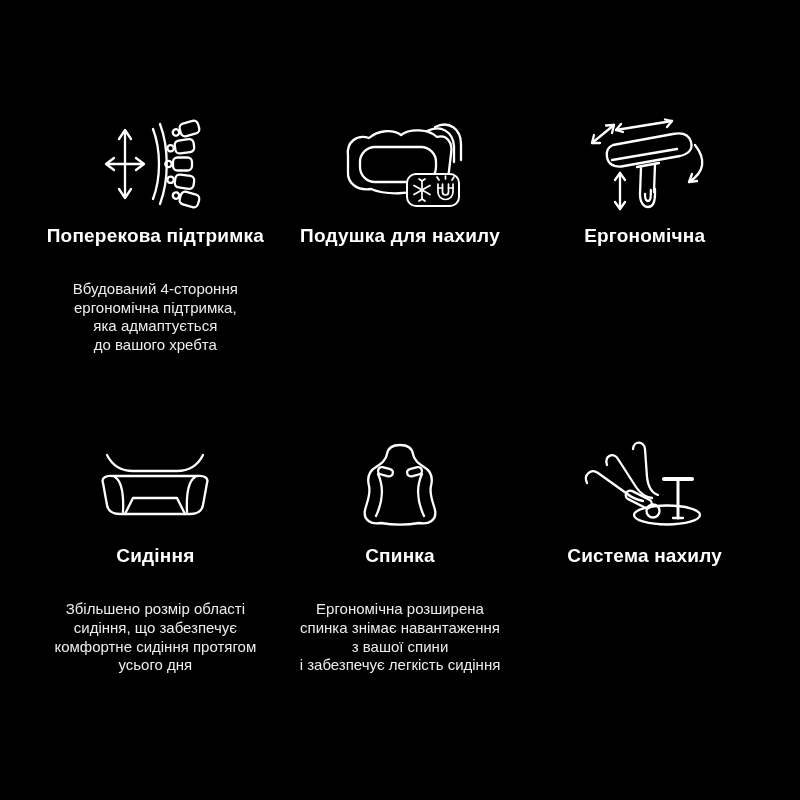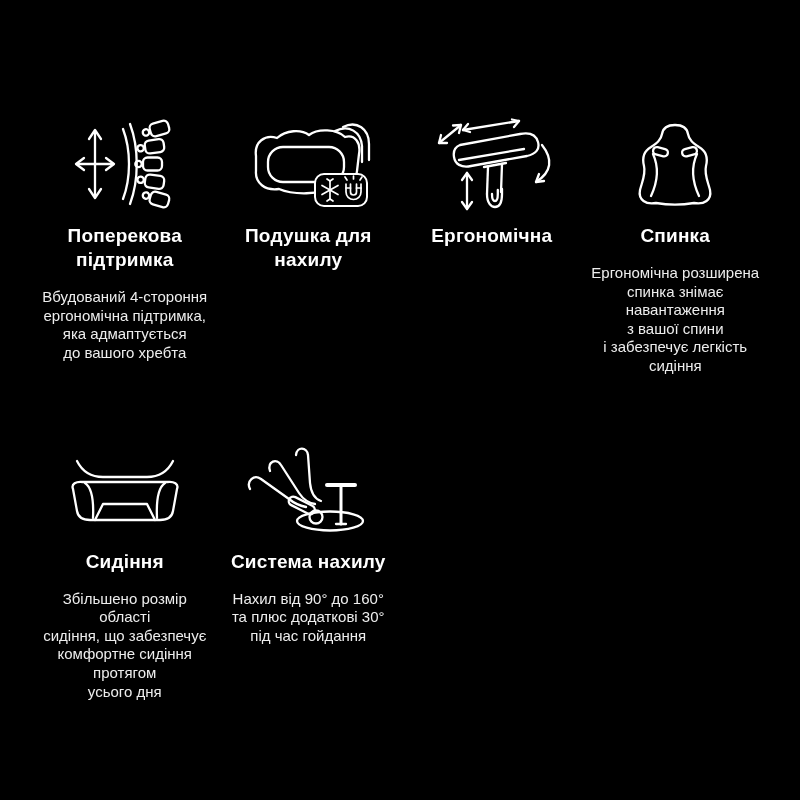--- a/index.html
+++ b/index.html
@@ -6,21 +6,21 @@
   html, body { margin: 0; padding: 0; }
   body {
     width: 800px; height: 800px;
     background: #000000;
     font-family: "Liberation Sans", "DejaVu Sans", sans-serif;
     color: #ffffff;
     overflow: hidden;
   }
   .features-grid {
     display: grid;
-    grid-template-columns: repeat(4, 1fr);
+    grid-template-columns: repeat(3, 1fr);
     column-gap: 10px;
     row-gap: 64px;
     padding: 114px 38px 0 38px;
   }
   .feature-card {
     display: flex;
     flex-direction: column;
     align-items: center;
     text-align: center;
   }
@@ -36,21 +36,21 @@
     font-size: 19px;
     font-weight: 700;
     line-height: 24px;
     margin: 0 0 16px 0;
     color: #ffffff;
     letter-spacing: 0.2px;
   }
   .feature-text {
     font-size: 15px;
     line-height: 18.6px;
-    margin: 0;
+    margin: 16px;
     color: #ededed;
     white-space: pre-line;
   }
   .stroke { fill: none; stroke: #ffffff; stroke-width: 2.3; stroke-linecap: round; stroke-linejoin: round; }
   .stroke-thin { fill: none; stroke: #ffffff; stroke-width: 1.7; stroke-linecap: round; stroke-linejoin: round; }
   .badge-fill { fill: #000000; stroke: #ffffff; stroke-width: 2; }
 </style>
 </head>
 <body>
 
@@ -151,71 +151,68 @@
           <path d="M112,33 C123,47 122,60 106,70"></path>
           <path d="M106,70 L114,69 M106,70 L109,62"></path>
         </g>
       </svg>
     </span>
     <h3 class="feature-title">Ергономічна</h3>
   </div>
 
   <div class="feature-card">
     <span class="icon-box">
+      <svg width="126" height="72" viewBox="0 0 126 72">
+        <g class="stroke">
+          <path d="M15,7 C20,17 29,23 41,23 L85,23 C97,23 106,17 111,7"></path>
+          <path d="M11,35 C9,30 14,27 21,28 L105,28 C112,27 117,30 115,35 L111,57 C110,63 105,66 98,66 L28,66 C21,66 16,63 15,57 Z"></path>
+          <path d="M23,29 C29,33 32,43 31,64"></path>
+          <path d="M103,29 C97,33 94,43 95,64"></path>
+          <path d="M33,66 L41,50 L85,50 L93,66"></path>
+        </g>
+      </svg>
+    </span>
+    <h3 class="feature-title">Сидіння</h3>
+    <p class="feature-text">Збільшено розмір області
+сидіння, що забезпечує
+комфортне сидіння протягом
+усього дня</p>
+  </div>
+
+  <div class="feature-card">
+    <span class="icon-box">
       <svg width="92" height="88" viewBox="0 0 92 88">
         <g class="stroke">
           <path d="M46,5 C39,5 34,8 33,14 C32,20 28,23 22,27 C15,31 13,38 15,46 C17,54 13,62 11,70 C9,80 17,85 27,83 C39,85 53,85 65,83 C75,85 83,80 81,70 C79,62 75,54 77,46 C79,38 77,31 70,27 C64,23 60,20 59,14 C58,8 53,5 46,5 Z"></path>
           <rect x="24" y="28" width="15" height="7.5" rx="3.7" transform="rotate(14 31.5 31.7)"></rect>
           <rect x="53" y="28" width="15" height="7.5" rx="3.7" transform="rotate(-14 60.5 31.7)"></rect>
           <path d="M24,34 C30,47 29,61 22,76"></path>
           <path d="M68,34 C62,47 63,61 70,76"></path>
         </g>
       </svg>
     </span>
     <h3 class="feature-title">Спинка</h3>
     <p class="feature-text">Ергономічна розширена
 спинка знімає навантаження
 з вашої спини
 і забезпечує легкість сидіння</p>
-  </div>
-
-  <div class="feature-card">
-    <span class="icon-box">
-      <svg width="126" height="72" viewBox="0 0 126 72">
-        <g class="stroke">
-          <path d="M15,7 C20,17 29,23 41,23 L85,23 C97,23 106,17 111,7"></path>
-          <path d="M11,35 C9,30 14,27 21,28 L105,28 C112,27 117,30 115,35 L111,57 C110,63 105,66 98,66 L28,66 C21,66 16,63 15,57 Z"></path>
-          <path d="M23,29 C29,33 32,43 31,64"></path>
-          <path d="M103,29 C97,33 94,43 95,64"></path>
-          <path d="M33,66 L41,50 L85,50 L93,66"></path>
-        </g>
-      </svg>
-    </span>
-    <h3 class="feature-title">Сидіння</h3>
-    <p class="feature-text">Збільшено розмір області
-сидіння, що забезпечує
-комфортне сидіння протягом
-усього дня</p>
   </div>
 
   <div class="feature-card">
     <span class="icon-box">
       <svg width="128" height="94" viewBox="0 0 128 94">
         <g class="stroke">
           <ellipse cx="86" cy="78" rx="33" ry="9.5"></ellipse>
           <path d="M97,44 L97,81" stroke-width="3"></path>
           <path d="M83,42 L111,42" stroke-width="4"></path>
           <path d="M92,81 L102,81"></path>
           <path d="M6,46 C2,38 10,31 17,36 L45,56 C51,61 57,63 62,64"></path>
           <path d="M26,28 C23,18 33,15 37,22 L55,50 C59,56 65,60 71,61"></path>
           <path d="M52,12 C53,3 63,4 64,12 L66,40 C67,50 71,56 77,58"></path>
           <rect x="44" y="58" width="28" height="9" rx="4.5" transform="rotate(27 58 62)"></rect>
           <circle cx="72" cy="74" r="6.5"></circle>
         </g>
       </svg>
     </span>
     <h3 class="feature-title">Система нахилу</h3>
-    <p class="feature-text">Нахил від 90° до 160°
-та плюс додаткові 30°
-під час гойдання</p>
   </div>
 
 </div>
 
 </body></html>

